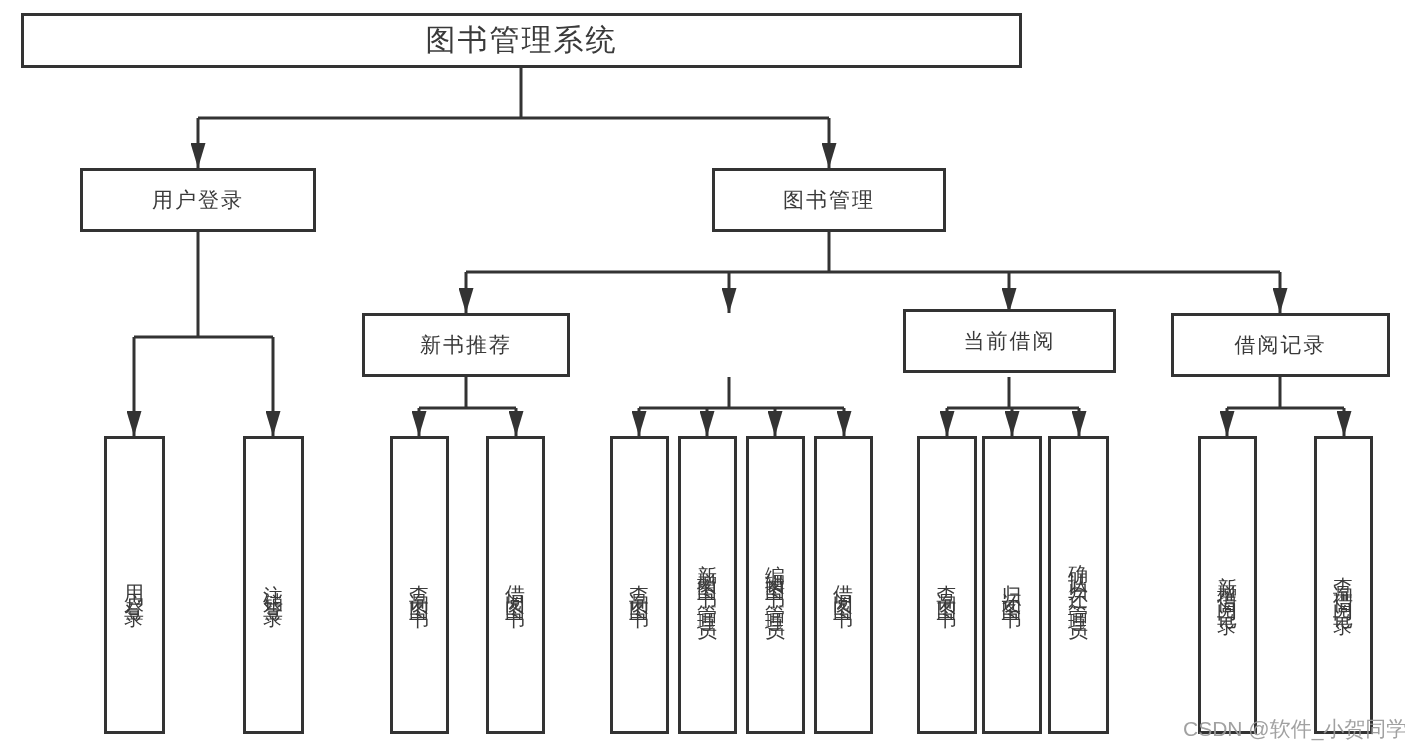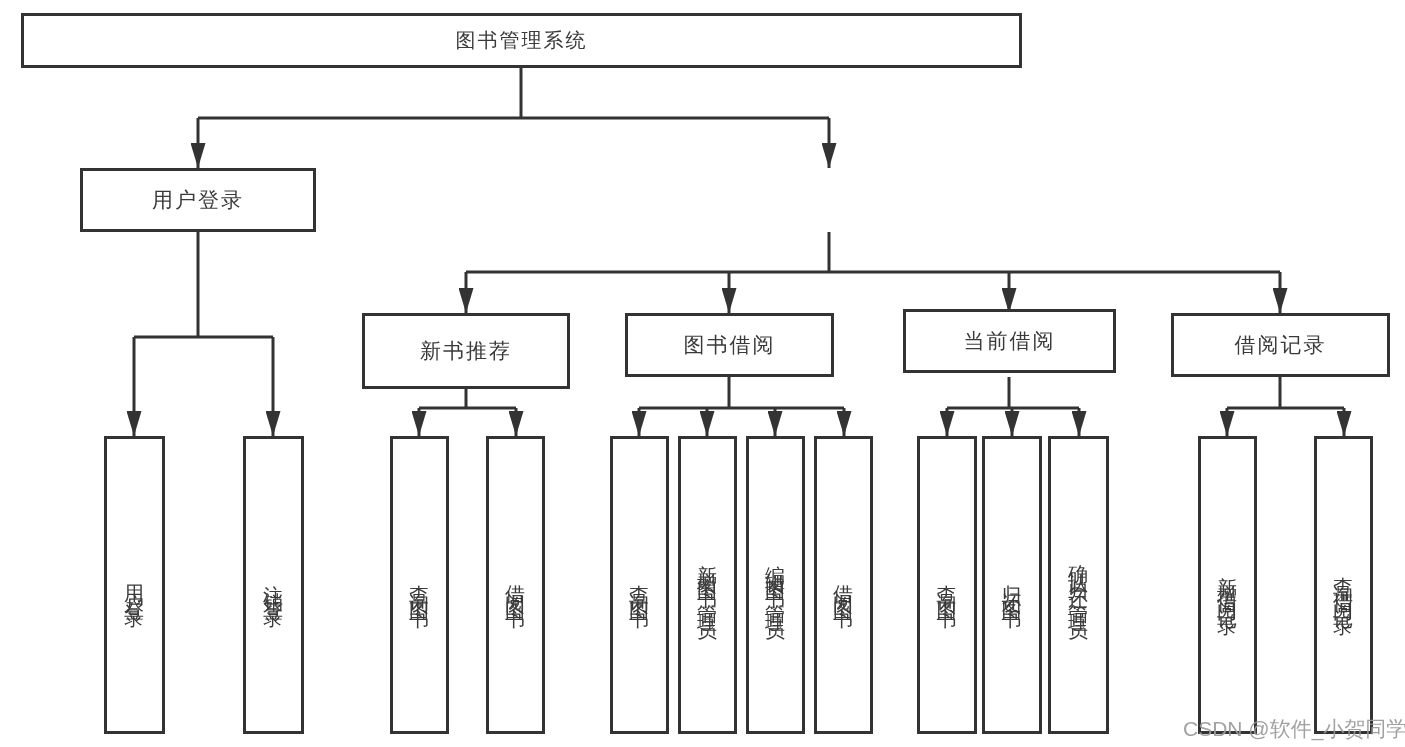--- a/index.html
+++ b/index.html
@@ -18,21 +18,21 @@
     border:3px solid #333333;
     background:#ffffff;
     display:flex;
     align-items:center;
     justify-content:center;
     color:#3a3a3a;
     font-size:21px;
     letter-spacing:2px;
     z-index:2;
   }
-  .root{font-size:20px;}
+  .root{font-size:30px;}
   .leaf{
     position:absolute;
     box-sizing:border-box;
     border:3px solid #333333;
     background:#ffffff;
     display:flex;
     align-items:center;
     justify-content:center;
     color:#3a3a3a;
     font-size:20px;
@@ -106,23 +106,23 @@
       <path d="M1280 377 V408"></path>
       <path d="M1227 408 H1344"></path>
       <path d="M1227 408 V436" marker-end="url(#arrowhead)"></path>
       <path d="M1344 408 V436" marker-end="url(#arrowhead)"></path>
     </g>
   </svg>
 
   <div class="node root" style="left:21px;top:13px;width:1001px;height:55px;">图书管理系统</div>
 
   <div class="node" style="left:80px;top:168px;width:236px;height:64px;">用户登录</div>
+  <div class="node" style="left:712px;top:168px;width:234px;height:64px;">图书管理</div>
 
-  <div class="node" style="left:362px;top:313px;width:208px;height:76px;">新书推荐</div>
-  <div class="node" style="left:625px;top:313px;width:209px;height:64px;">图书借阅</div>
+  <div class="node" style="left:362px;top:313px;width:208px;height:64px;">新书推荐</div>
   <div class="node" style="left:903px;top:309px;width:213px;height:64px;">当前借阅</div>
   <div class="node" style="left:1171px;top:313px;width:219px;height:64px;">借阅记录</div>
 
   <div class="leaf" style="left:104px;top:436px;width:61px;height:298px;">
     <span>用户登录</span>
   </div>
   <div class="leaf" style="left:243px;top:436px;width:61px;height:298px;">
     <span>注销登录</span>
   </div>
 

